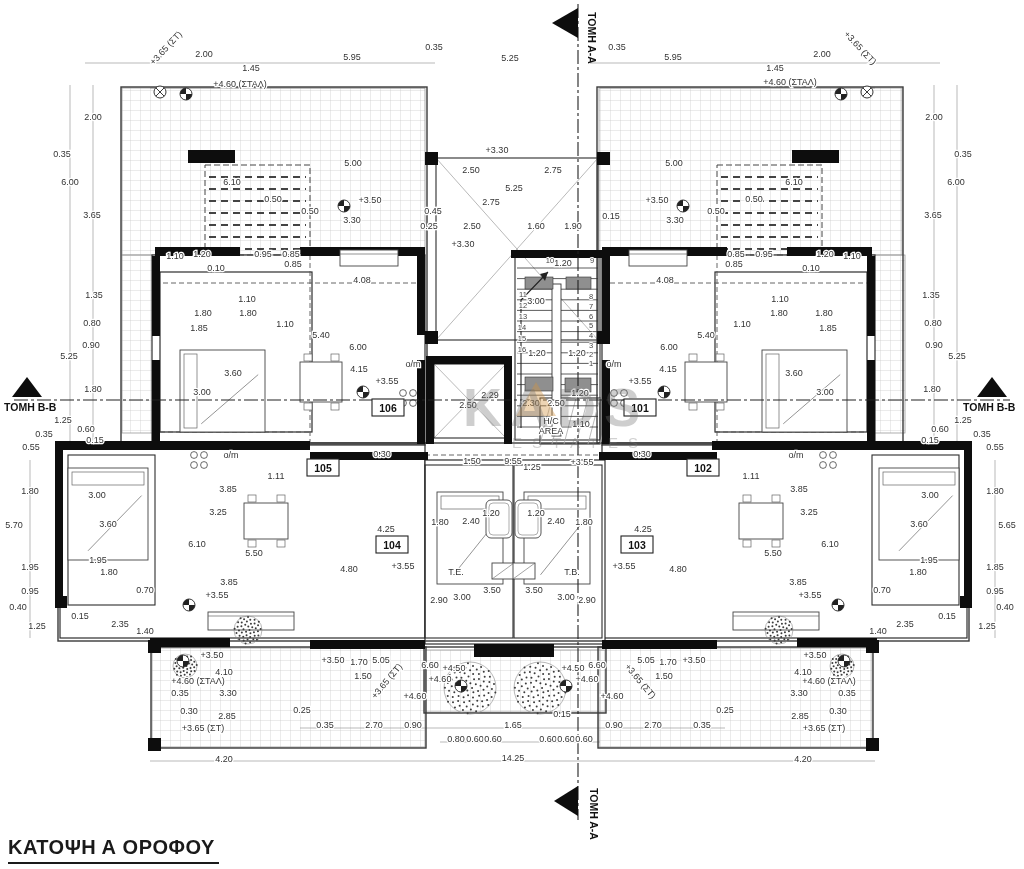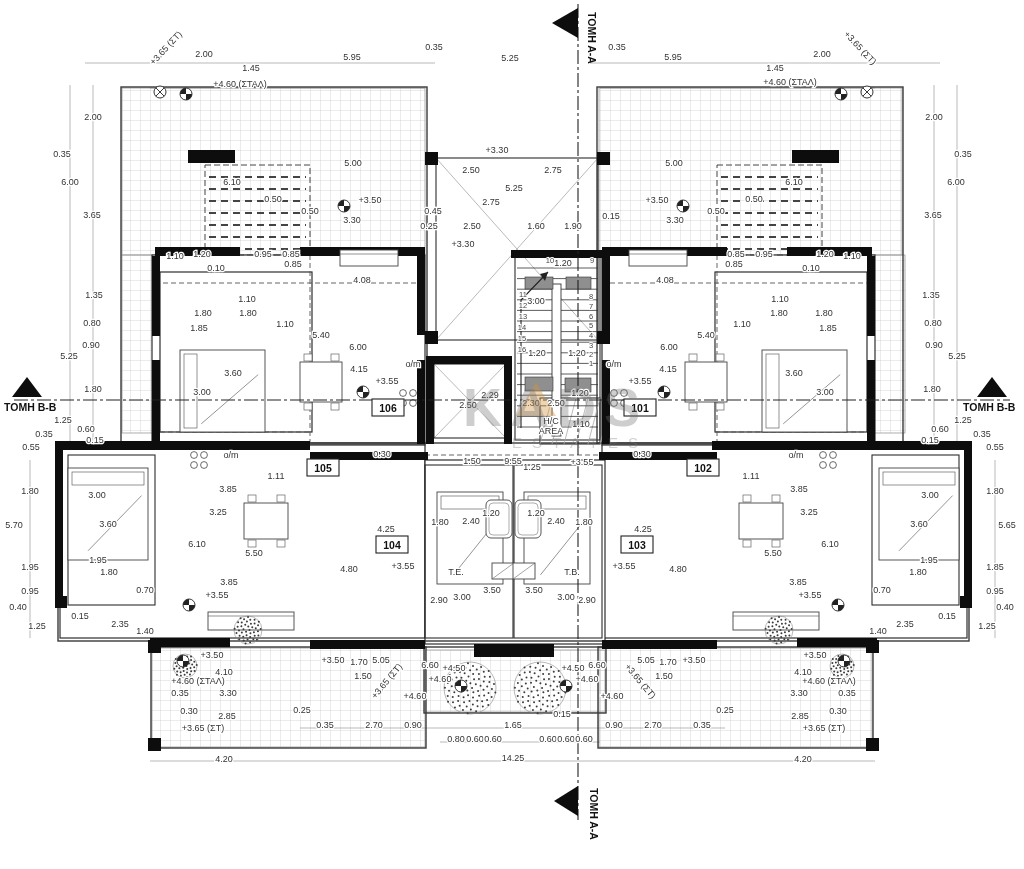--- a/index.html
+++ b/index.html
@@ -904,13 +904,14 @@
         <text x="963" y="411" class="marker-t">ΤΟΜΗ Β-Β</text>
       </g>
     </svg>
 
   <div id="watermark">
     <span id="wm-tri"></span>
     <span id="wm-kads">KADS</span>
     <span id="wm-estates">ESTATES</span>
   </div>
 
+  <div id="title">ΚΑΤΟΨΗ Α ΟΡΟΦΟΥ</div>
 </div>
 
 </body></html>

